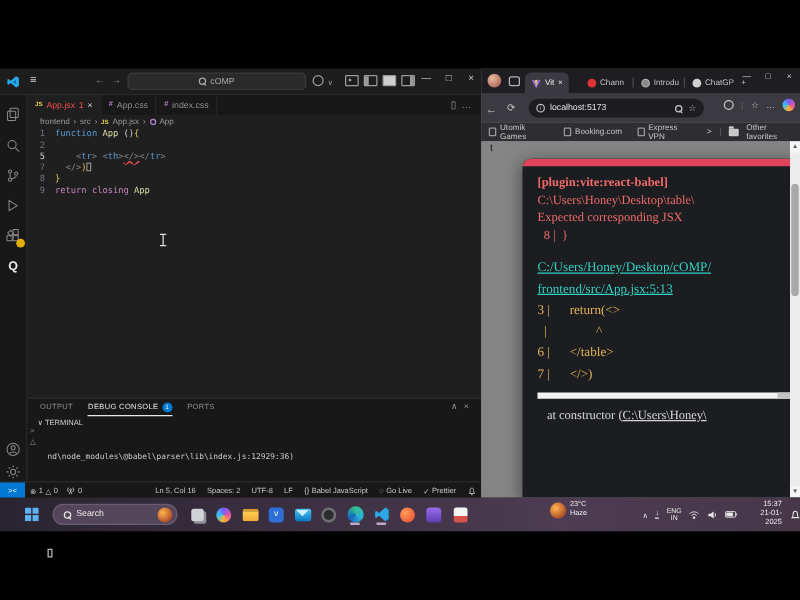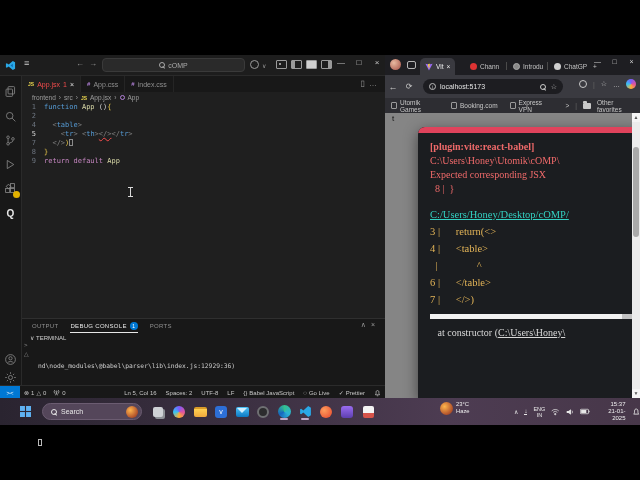--- a/index.html
+++ b/index.html
@@ -244,25 +244,24 @@
         <span class="js-badge">JS</span>
         <span>App.jsx</span>
           <span>›</span>
         <span class="sym-ic"></span>
         <span>App</span>
       </div>
 
       <div class="vs-editor">
         <div class="code-line"><span class="gutter">1</span><span class="tk kw">function</span><span class="tk pl"> </span><span class="tk fn">App</span><span class="tk pl"> ()</span><span class="tk br">{</span></div>
         <div class="code-line"><span class="gutter">2</span></div>
-        <div class="code-line"><span class="gutter">4</span><span class="tk pl">  </span><span class="tk pn">&lt;</span><span class="tk tag">table</span><span class="tk pn">&gt;</span></div>
         <div class="code-line"><span class="gutter cur">5</span><span class="tk pl">    </span><span class="tk pn">&lt;</span><span class="tk tag">tr</span><span class="tk pn">&gt; </span><span class="tk pn">&lt;</span><span class="tk tag">th</span><span class="tk pn">&gt;</span><span class="tk err">&lt;/&gt;</span><span class="tk pn">&lt;/</span><span class="tk tag">tr</span><span class="tk pn">&gt;</span></div>
         <div class="code-line"><span class="gutter">7</span><span class="tk pl">  </span><span class="tk pn">&lt;/&gt;</span><span class="tk br">)</span><span class="cursor-box"></span></div>
         <div class="code-line"><span class="gutter">8</span><span class="tk br">}</span></div>
-        <div class="code-line"><span class="gutter">9</span><span class="tk ctl">return</span><span class="tk pl"> </span><span class="tk ctl">default</span><span class="tk pl"> </span><span class="tk fn">App</span></div>
+        <div class="code-line"><span class="gutter">9</span><span class="tk ctl">return</span><span class="tk pl"> </span><span class="tk ctl">closing</span><span class="tk pl"> </span><span class="tk fn">App</span></div>
         <div class="ibeam"></div>
       </div>
 
       <div class="vs-panel">
         <div class="panel-tabs">
           <span class="panel-tab">OUTPUT</span>
           <span class="panel-tab active">
               <span>DEBUG CONSOLE</span>
               <span class="blue-badge">1</span>
             </span>
@@ -405,27 +404,27 @@
         </span>
       </div>
 
       <div class="br-page">
         <span class="stray-t">t</span>
 
         <div class="overlay">
           <div class="ov-redbar"></div>
           <div class="ov-body">
             <div class="ov-plugin">[plugin:vite:react-babel]</div>
-            <div class="ov-msg">C:\Users\Honey\Utomik\cOMP\</div>
+            <div class="ov-msg">C:\Users\Honey\Desktop\table\</div>
             <div class="ov-msg">Expected corresponding JSX</div>
             <div class="ov-msg">  8 |  }</div>
             <div style="height:10px"></div>
             <a class="ov-link">C:/Users/Honey/Desktop/cOMP/</a>
+            <a class="ov-link">frontend/src/App.jsx:5:13</a>
             <div class="ov-frame">3 |      return(&lt;&gt;</div>
-            <div class="ov-frame">4 |      &lt;table&gt;</div>
             <div class="ov-frame">  |               ^</div>
             <div class="ov-frame">6 |      &lt;/table&gt;</div>
             <div class="ov-frame">7 |      &lt;/&gt;)</div>
             <div class="ov-hscroll">
                 <i></i>
               </div>
             <div class="ov-stack"><span>   at constructor (</span><u>C:\Users\Honey\</u></div>
           </div>
         </div>
 

